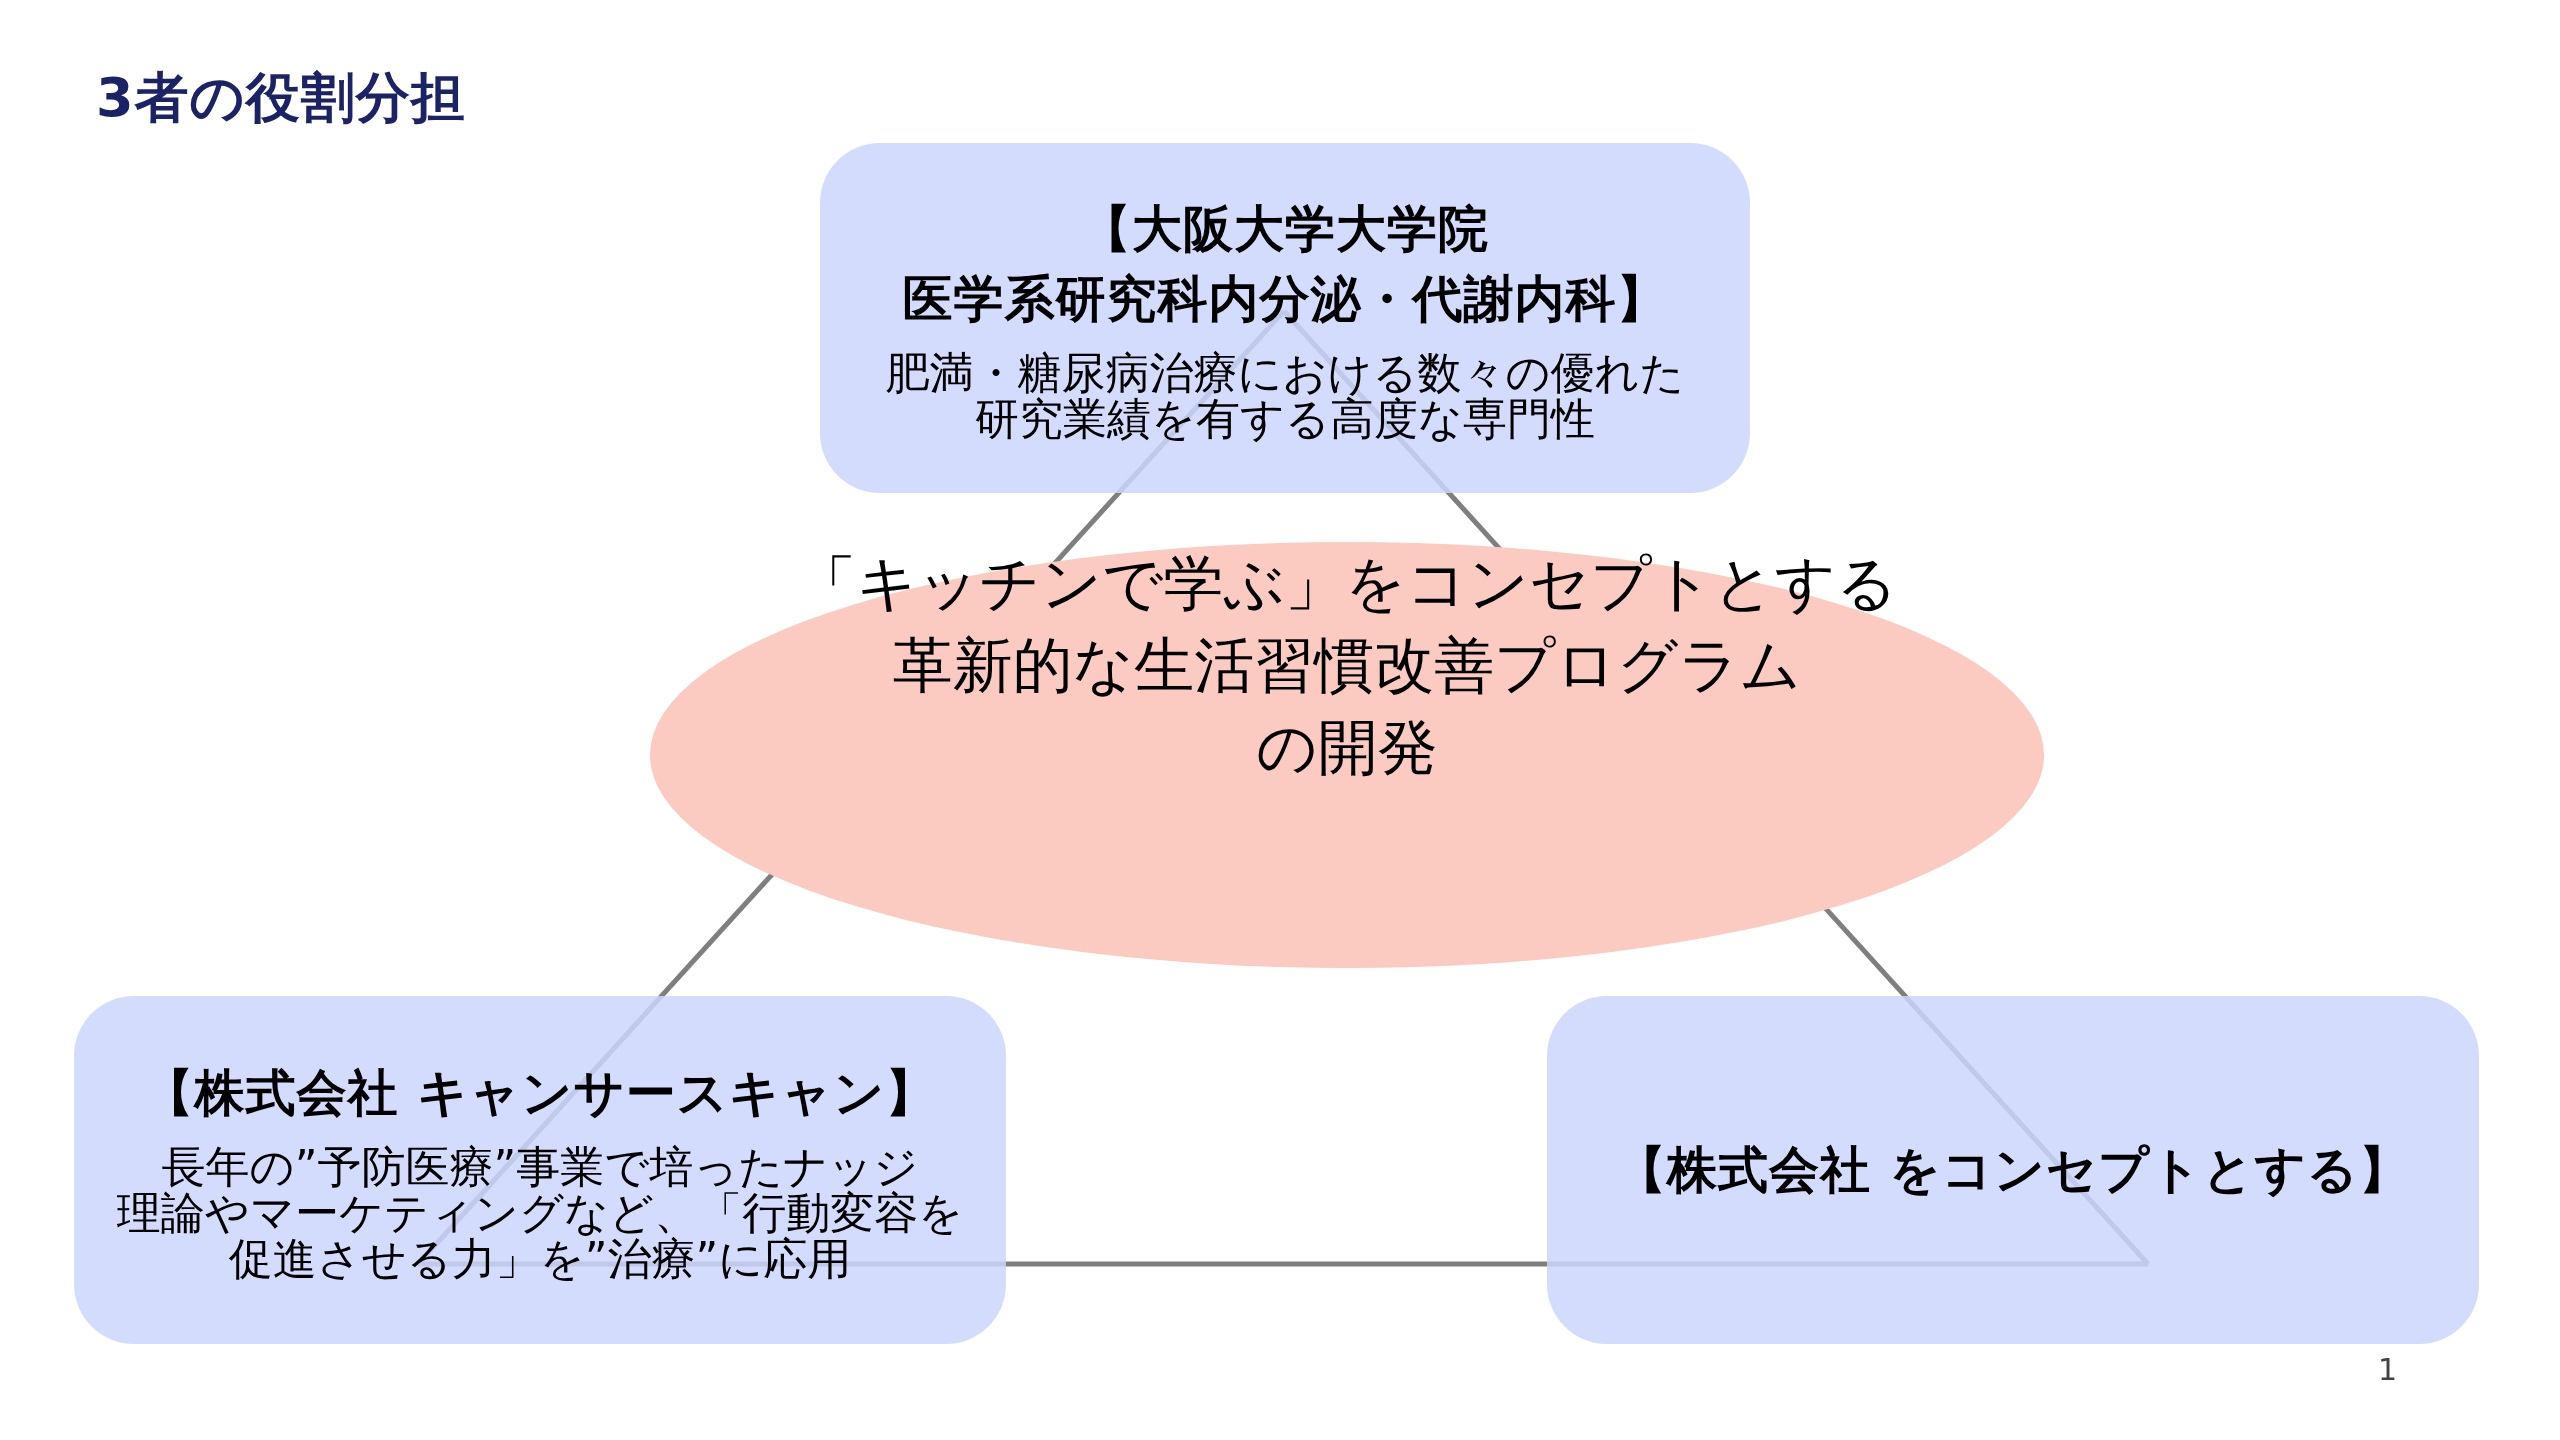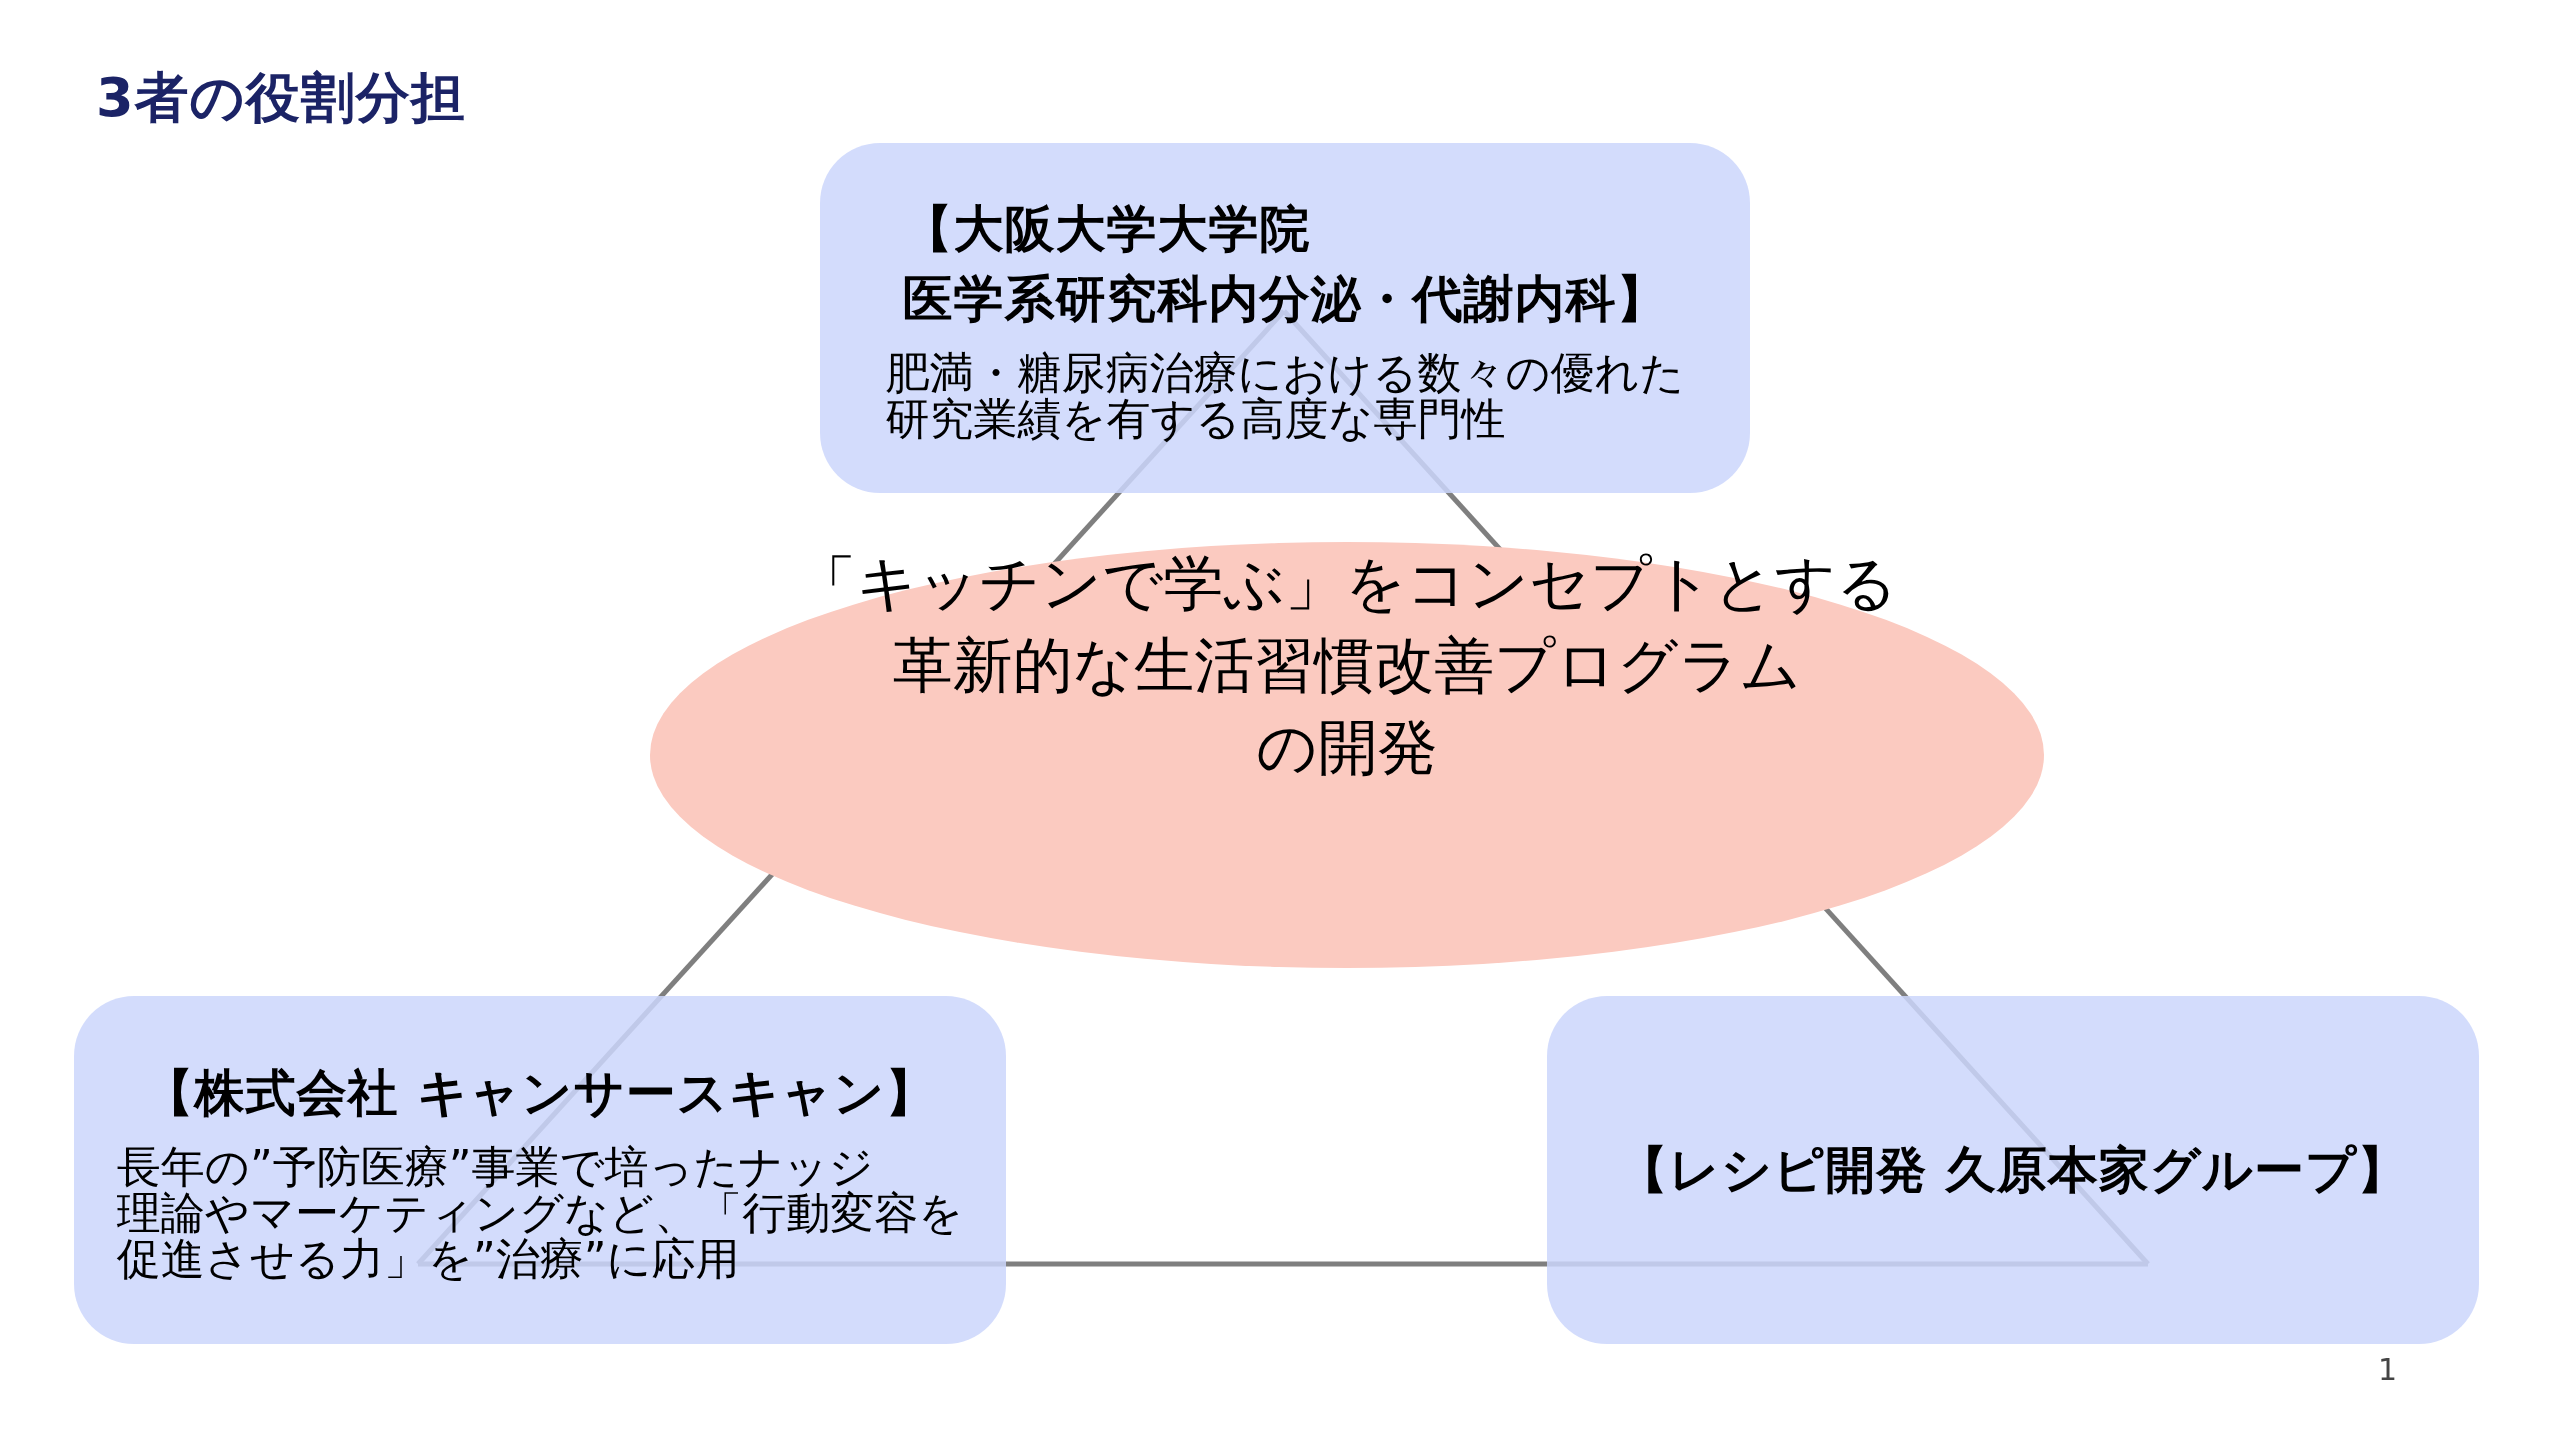--- a/index.html
+++ b/index.html
@@ -3,21 +3,21 @@
 <meta charset="utf-8">
 <style>
   html, body { margin:0; padding:0; background:#ffffff; }
   body { width:2560px; height:1440px; position:relative; overflow:hidden;
          font-family:"DejaVu Sans", "Liberation Sans", sans-serif; color:#000; }
   .title { position:absolute; left:96px; top:62px; font-size:54px; font-weight:bold;
            color:#1b2366; letter-spacing:1px; }
   svg.lines { position:absolute; left:0; top:0; width:2560px; height:1440px; }
   .box { position:absolute; background:rgba(203,214,251,0.85); border-radius:60px;
          display:flex; flex-direction:column; align-items:center; justify-content:center;
-         box-sizing:border-box; }
+         text-align:center; box-sizing:border-box; }
   .box .head { font-weight:bold; font-size:50px; line-height:70px; letter-spacing:1px; }
   .box .body { font-size:44px; line-height:46px; margin-top:16px; }
   #box-top { left:820px; top:143px; width:930px; height:350px; }
   #box-left { left:74px; top:996px; width:932px; height:348px; }
   #box-right { left:1547px; top:996px; width:932px; height:348px; }
   .ellipse { position:absolute; left:650px; top:542px; width:1394px; height:426px;
              background:#fbcac0; border-radius:50%;
              display:flex; align-items:flex-start; justify-content:center; text-align:center; }
   .ellipse .txt { font-size:60px; line-height:82px; white-space:pre-line; }
   .pagenum { position:absolute; left:2378px; top:1352px; font-size:30px; color:#444; }
@@ -48,16 +48,16 @@
 </div>
 
 <div class="box" id="box-left">
   <div class="head line-text">【株式会社 キャンサースキャン】</div>
   <div class="body line-text">長年の”予防医療”事業で培ったナッジ
 理論やマーケティングなど、「行動変容を
 促進させる力」を”治療”に応用</div>
 </div>
 
 <div class="box" id="box-right">
-  <div class="head line-text">【レシピ開発 久原本家グループ】</div>
+  <div class="head line-text">【株式会社 をコンセプトとする】</div>
 </div>
 
 <div class="pagenum">1</div>
 
 </body></html>

